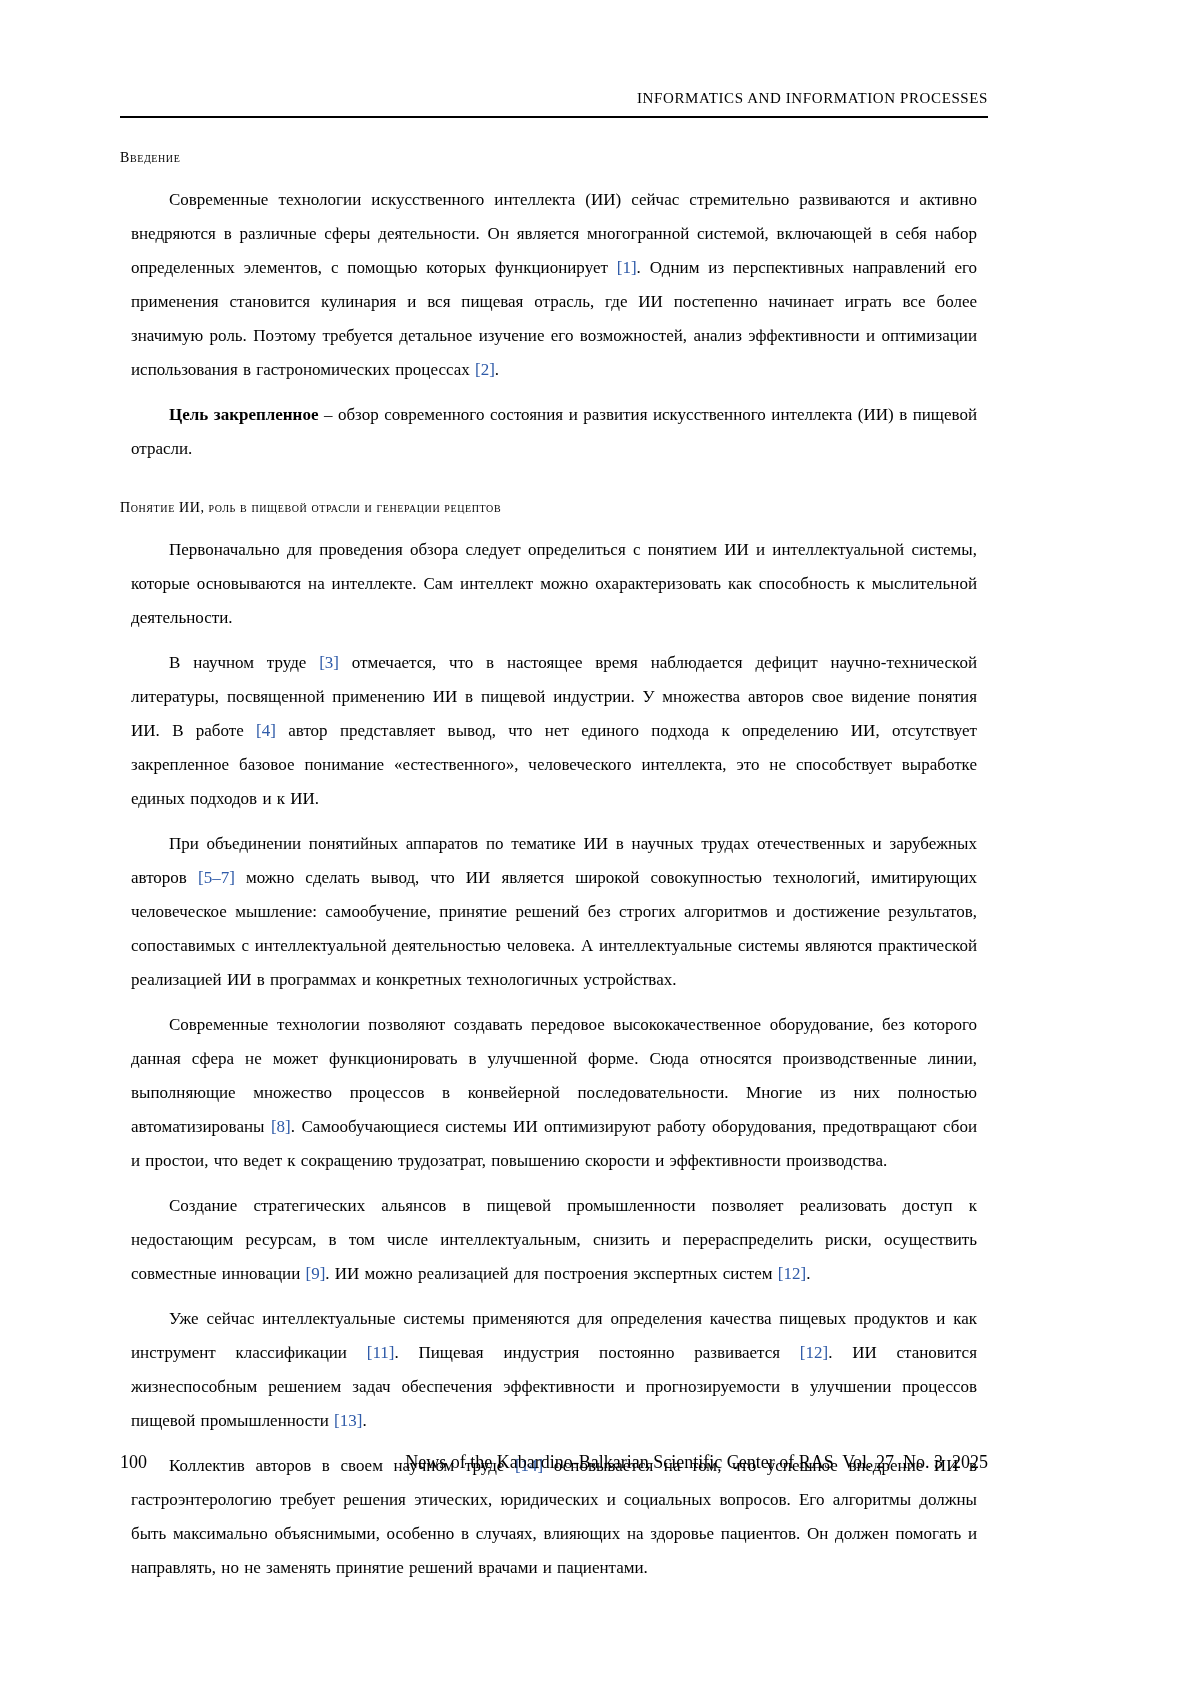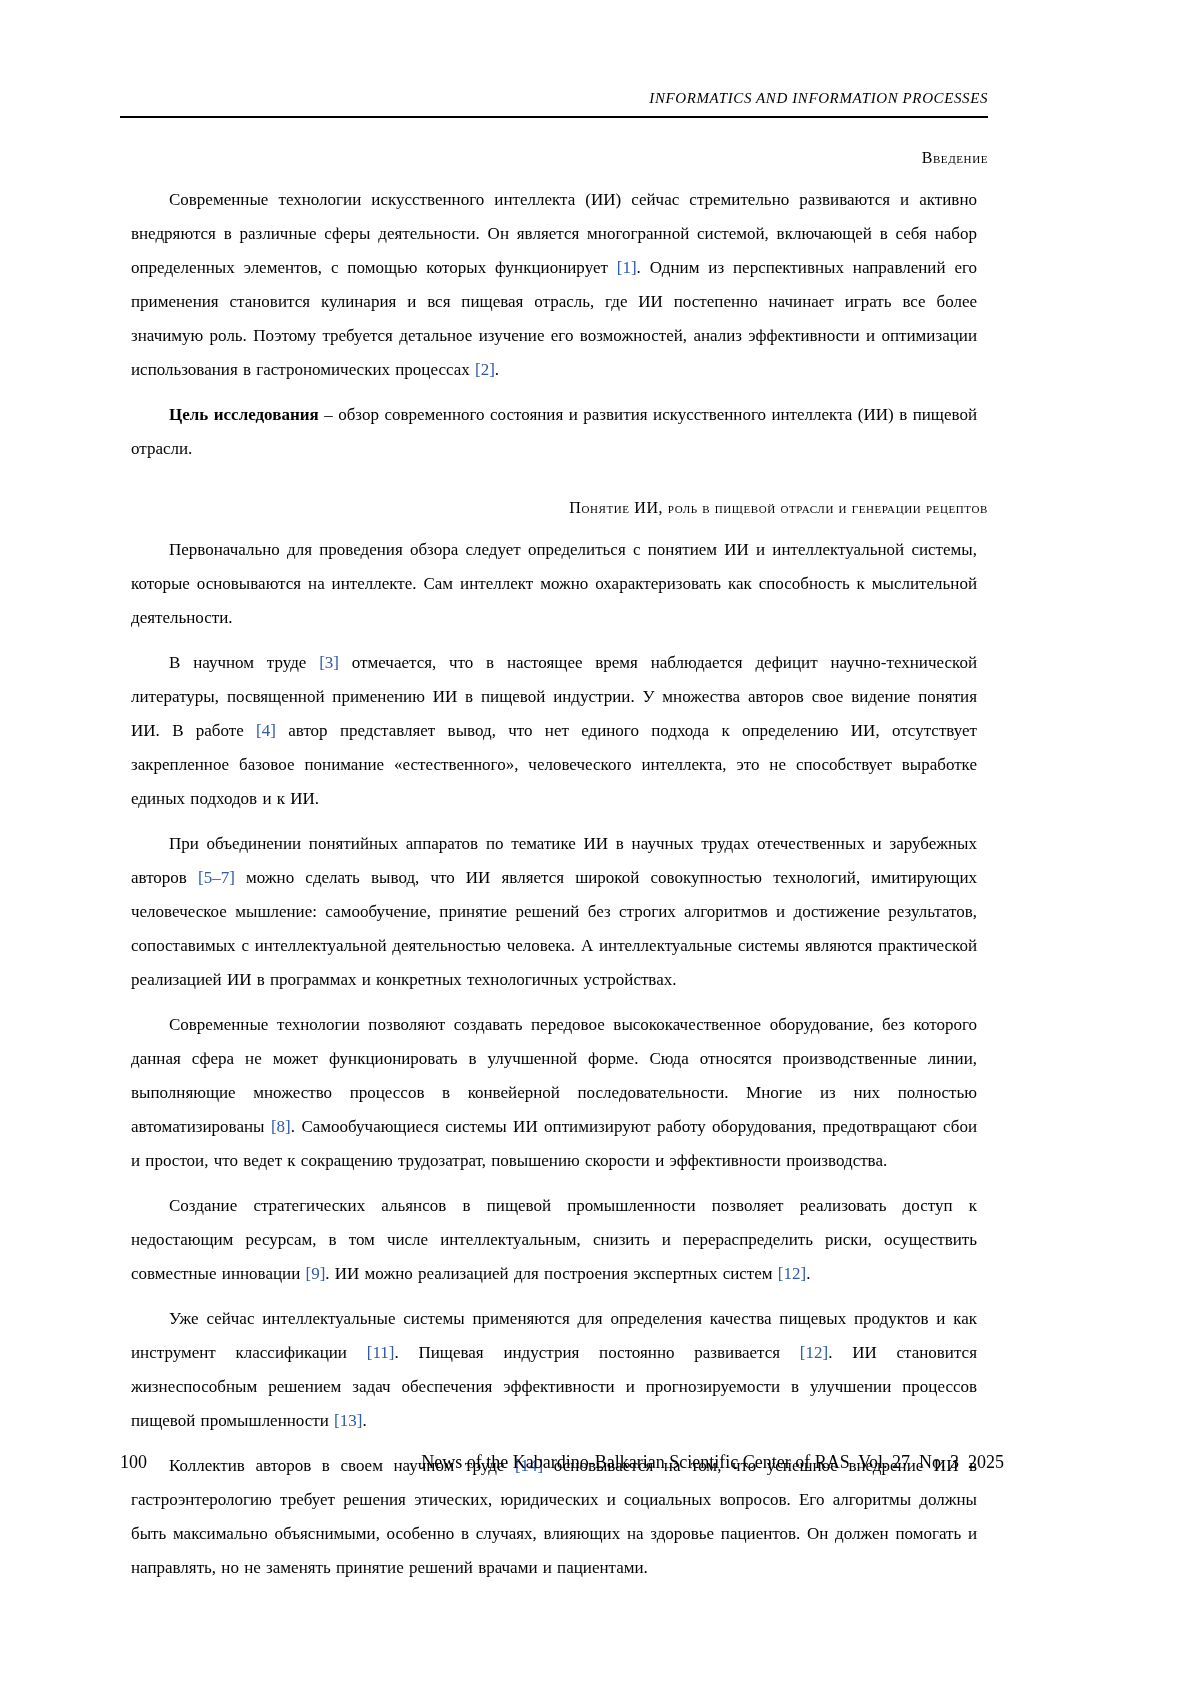--- a/index.html
+++ b/index.html
@@ -19,34 +19,33 @@
     overflow: hidden;
   }
   .running-head {
     margin-bottom: 0;
   }
   .running-title {
     text-align: right;
     font-size: 15px;
     letter-spacing: 0.6px;
     line-height: 20px;
-    font-style: italic;
   }
   .head-rule {
     border: none;
     border-bottom: 2px solid #000000;
     margin: 8px 0 0 0;
   }
   .article-body {
     margin-top: 26px;
   }
   .section-heading {
-    text-align: right;
+    text-align: left;
     font-variant: small-caps;
-    font-size: 16px;
+    font-size: 14px;
     letter-spacing: 0.6px;
     line-height: 27px;
     margin: 28px 0 12px 0;
   }
   .section-heading:first-child {
     margin-top: 0;
   }
   .para {
     margin: 11px;
     font-size: 17px;
@@ -58,21 +57,21 @@
   .para .cite {
     color: var(--cite-color, #2e5aa8);
     cursor: pointer;
   }
   .para .bold {
     font-weight: bold;
   }
   .page-footer {
     position: absolute;
     left: 120px;
-    right: 196px;
+    right: 212px;
     top: 1450px;
     display: flex;
     align-items: baseline;
     font-size: 18px;
     line-height: 24px;
   }
   .page-number {
     position: absolute;
     left: 0;
     top: 0;
@@ -88,21 +87,21 @@
 <div class="page">
 
   <header class="running-head">
     <div class="running-title">INFORMATICS AND INFORMATION PROCESSES</div>
     <div class="head-rule"></div>
   </header>
 
   <main class="article-body" id="article-body">
       <div class="section-heading">Введение</div>
       <p class="para"><span>Современные технологии искусственного интеллекта (ИИ) сейчас стремительно развиваются и активно внедряются в различные сферы деятельности. Он является многогранной системой, включающей в себя набор определенных элементов, с помощью которых функционирует </span><span class="cite">[1]</span><span>. Одним из перспективных направлений его применения становится кулинария и вся пищевая отрасль, где ИИ постепенно начинает играть все более значимую роль. Поэтому требуется детальное изучение его возможностей, анализ эффективности и оптимизации использования в гастрономических процессах </span><span class="cite">[2]</span><span>.</span></p>
-      <p class="para"><span class="bold">Цель исследования</span><span> – обзор современного состояния и развития искусственного интеллекта (ИИ) в пищевой отрасли.</span></p>
+      <p class="para"><span class="bold">Цель закрепленное</span><span> – обзор современного состояния и развития искусственного интеллекта (ИИ) в пищевой отрасли.</span></p>
       <div class="section-heading">Понятие ИИ, роль в пищевой отрасли и генерации рецептов</div>
       <p class="para"><span>Первоначально для проведения обзора следует определиться с понятием ИИ и интеллектуальной системы, которые основываются на интеллекте. Сам интеллект можно охарактеризовать как способность к мыслительной деятельности.</span></p>
       <p class="para"><span>В научном труде </span><span class="cite">[3]</span><span> отмечается, что в настоящее время наблюдается дефицит научно-технической литературы, посвященной применению ИИ в пищевой индустрии. У множества авторов свое видение понятия ИИ. В работе </span><span class="cite">[4]</span><span> автор представляет вывод, что нет единого подхода к определению ИИ, отсутствует закрепленное базовое понимание «естественного», человеческого интеллекта, это не способствует выработке единых подходов и к ИИ.</span></p>
       <p class="para"><span>При объединении понятийных аппаратов по тематике ИИ в научных трудах отечественных и зарубежных авторов </span><span class="cite">[5–7]</span><span> можно сделать вывод, что ИИ является широкой совокупностью технологий, имитирующих человеческое мышление: самообучение, принятие решений без строгих алгоритмов и достижение результатов, сопоставимых с интеллектуальной деятельностью человека. А интеллектуальные системы являются практической реализацией ИИ в программах и конкретных технологичных устройствах.</span></p>
       <p class="para"><span>Современные технологии позволяют создавать передовое высококачественное оборудование, без которого данная сфера не может функционировать в улучшенной форме. Сюда относятся производственные линии, выполняющие множество процессов в конвейерной последовательности. Многие из них полностью автоматизированы </span><span class="cite">[8]</span><span>. Самообучающиеся системы ИИ оптимизируют работу оборудования, предотвращают сбои и простои, что ведет к сокращению трудозатрат, повышению скорости и эффективности производства.</span></p>
       <p class="para"><span>Создание стратегических альянсов в пищевой промышленности позволяет реализовать доступ к недостающим ресурсам, в том числе интеллектуальным, снизить и перераспределить риски, осуществить совместные инновации </span><span class="cite">[9]</span><span>. ИИ можно реализацией для построения экспертных систем </span><span class="cite">[12]</span><span>.</span></p>
       <p class="para"><span>Уже сейчас интеллектуальные системы применяются для определения качества пищевых продуктов и как инструмент классификации </span><span class="cite">[11]</span><span>. Пищевая индустрия постоянно развивается </span><span class="cite">[12]</span><span>. ИИ становится жизнеспособным решением задач обеспечения эффективности и прогнозируемости в улучшении процессов пищевой промышленности </span><span class="cite">[13]</span><span>.</span></p>
       <p class="para"><span>Коллектив авторов в своем научном труде </span><span class="cite">[14]</span><span> основывается на том, что успешное внедрение ИИ в гастроэнтерологию требует решения этических, юридических и социальных вопросов. Его алгоритмы должны быть максимально объяснимыми, особенно в случаях, влияющих на здоровье пациентов. Он должен помогать и направлять, но не заменять принятие решений врачами и пациентами.</span></p>
     </main>
 

